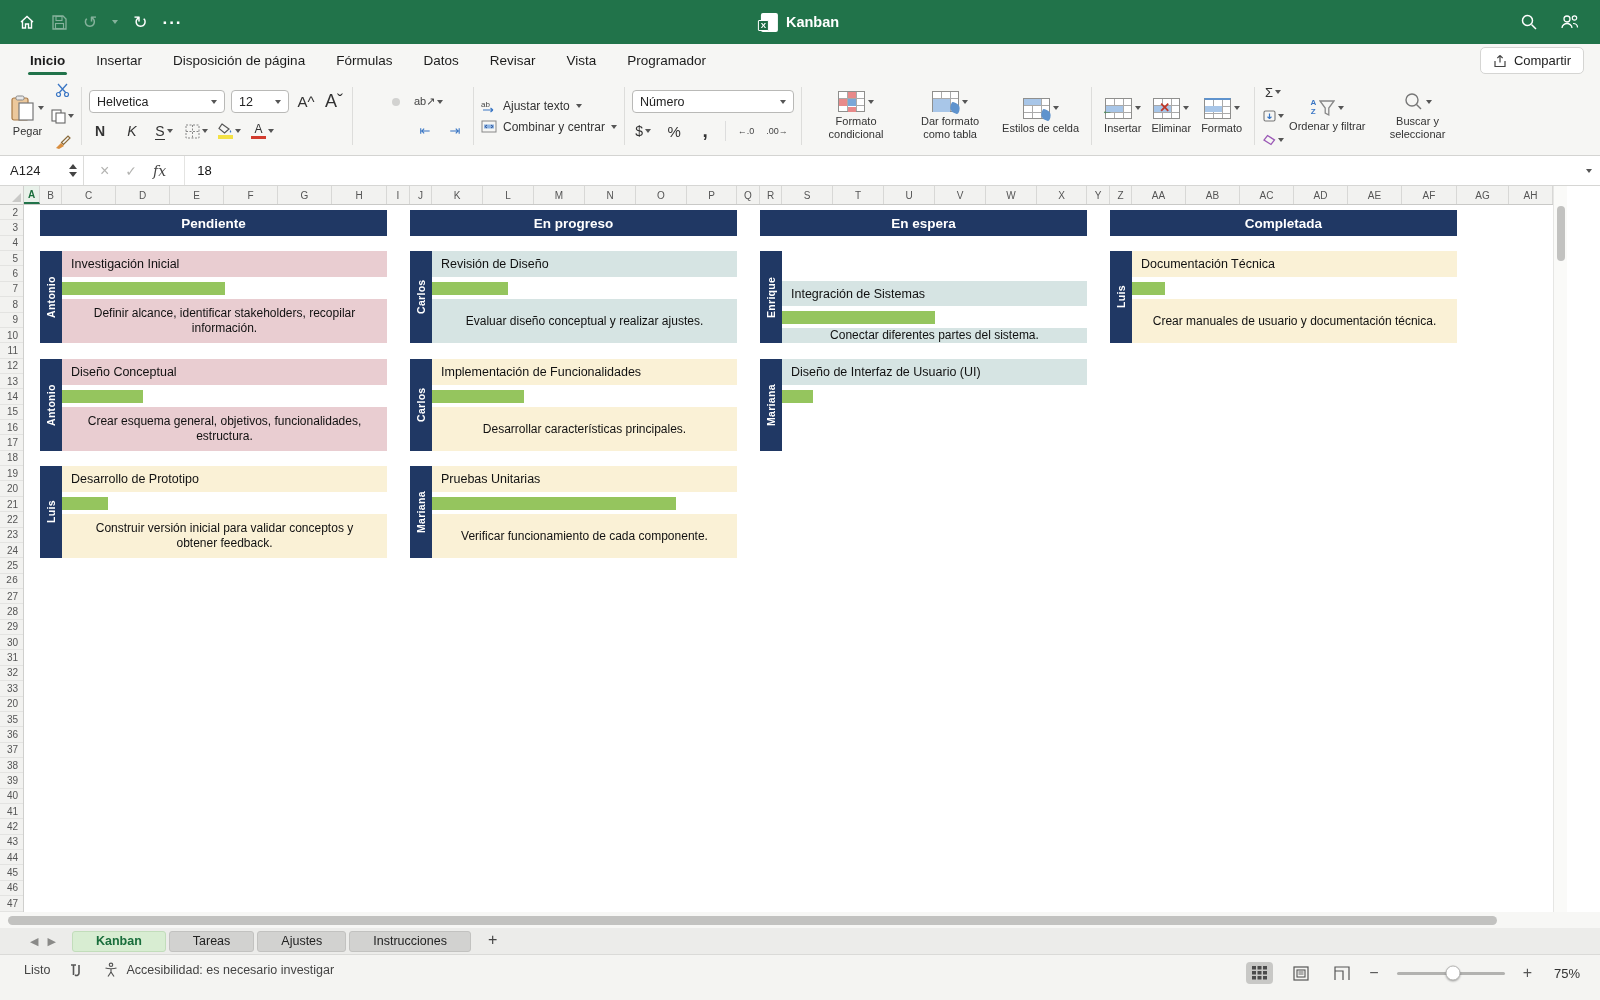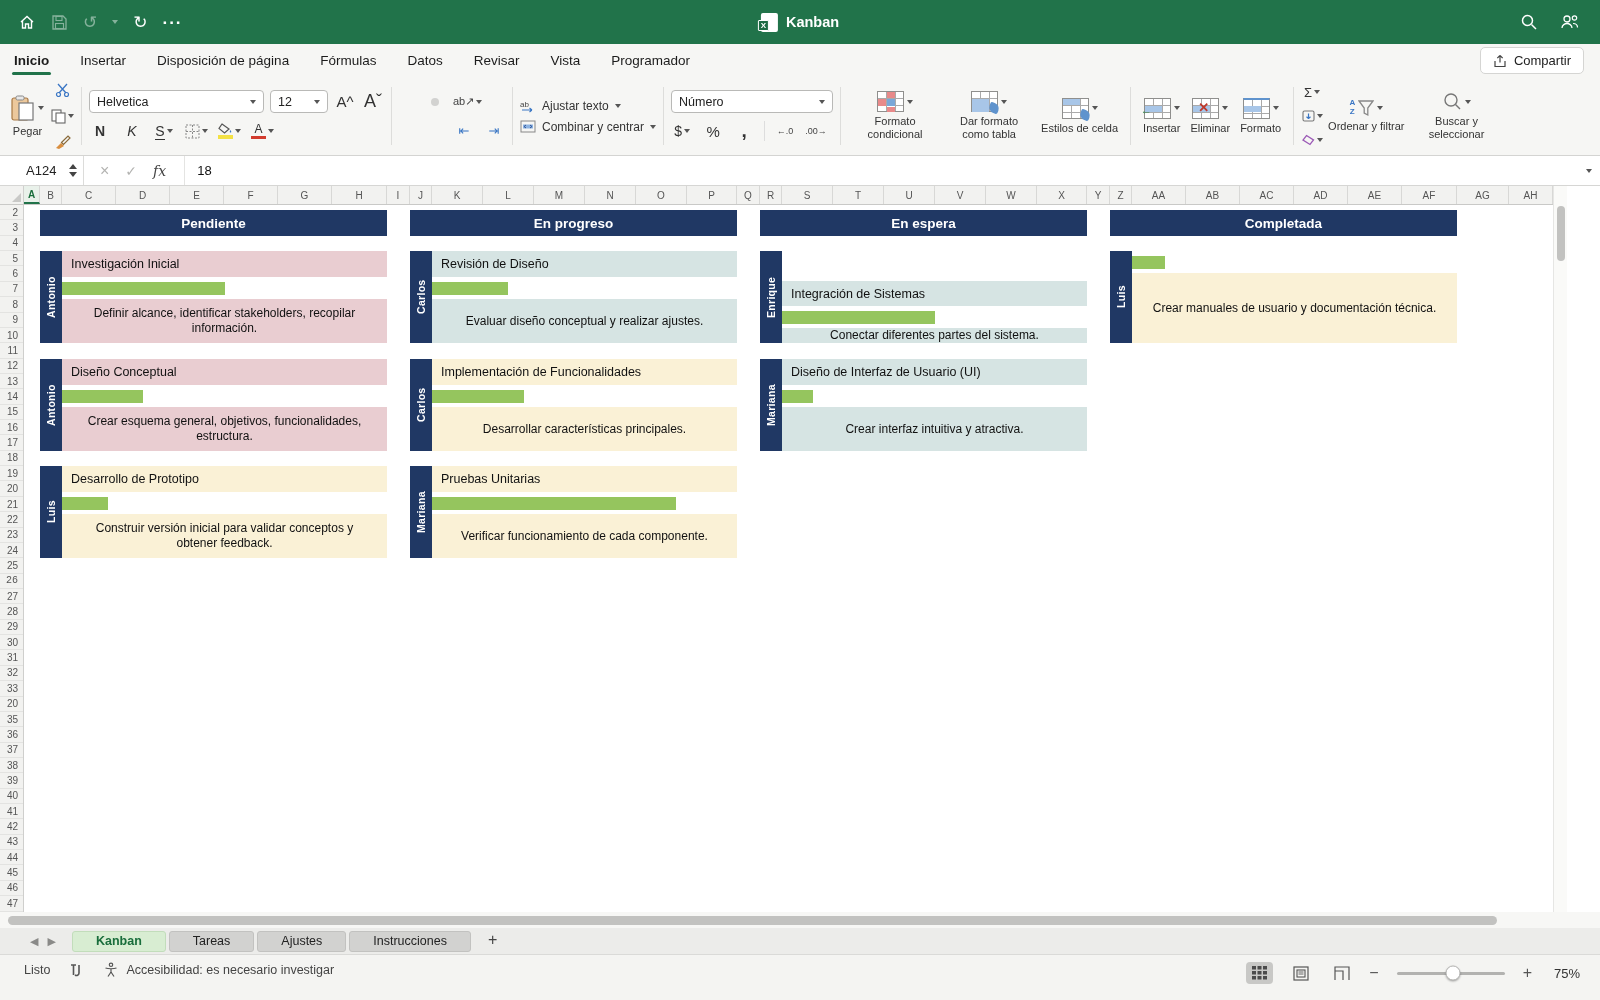--- a/index.html
+++ b/index.html
@@ -11,21 +11,21 @@
   .titlebar{top:0;left:0;width:1600px;height:44px;background:#21734a;display:flex;align-items:center;color:#fff}
   .tb-left{display:flex;align-items:center;gap:15px;margin-left:18px}
   .tb-glyph{font-size:17px;line-height:1;color:#fff}
   .dim{opacity:.45}
   .tb-center{position:absolute;left:50%;transform:translateX(-50%);display:flex;align-items:center;gap:8px;font-weight:bold;font-size:14.5px}
   .tb-right{margin-left:auto;margin-right:20px;display:flex;align-items:center;gap:22px}
   .docicon{width:17px;height:19px;background:#fff;border-radius:2px;position:relative}
   .docicon span{position:absolute;left:-3px;bottom:1px;width:11px;height:11px;background:#1d6b44;border:1px solid #fff;border-radius:1px;color:#fff;font-size:8px;font-weight:bold;display:flex;align-items:center;justify-content:center}
 
   
-  .menubar{top:44px;left:0;width:1600px;height:33px;background:#f6f6f4;display:flex;align-items:center;padding-left:12px}
+  .menubar{top:44px;left:0;width:1600px;height:33px;background:#f6f6f4;display:flex;align-items:center;padding-left:28px}
   .mtab{font-size:13.5px;color:#1c1c1c;margin-right:27px;position:relative;padding:7px 2px;cursor:default;white-space:nowrap}
   .mtab.active{font-weight:bold}
   .mtab.active::after{content:"";position:absolute;left:0;right:0;bottom:0;height:3px;background:#21734a;border-radius:2px}
   .share-btn{margin-left:auto;margin-right:16px;background:#fff;border:1px solid #d5d5d3;border-radius:5px;padding:5px 12px;font-size:13px;color:#222;display:flex;align-items:center;gap:7px}
 
   
   .ribbon{top:77px;left:0;width:1600px;height:79px;background:#f6f6f4;border-bottom:1px solid #d4d4d2;display:flex;align-items:center;padding:0 6px}
   .rdiv{width:1px;height:58px;background:#dddddb;margin:0 7px;flex:none}
   .rcol{display:flex;flex-direction:column;justify-content:center;gap:7px}
   .rrow{display:flex;align-items:center;gap:6px}
@@ -41,21 +41,21 @@
   .ualine{border-bottom:1.5px solid #333}
   .cbar-red{display:block;width:15px;height:3.5px;background:#d23b2e;margin-top:1px}
   .cbar-yellow{display:block;width:15px;height:3.5px;background:#f3e145;margin-top:1px}
   .tbl-icon{width:27px;height:21px;border:1px solid #8f8f8d;background:#fff;position:relative;background-image:repeating-linear-gradient(to right,transparent 0 8px,#aaa 8px 9px),repeating-linear-gradient(to bottom,transparent 0 6px,#aaa 6px 7px)}
   .cell{position:absolute}
   .tiny{font-size:9px;color:#444;line-height:1}
   .lbl2{max-width:84px}
 
   
   .formulabar{top:156px;left:0;width:1600px;height:30px;background:#fff;border-bottom:1px solid #d6d6d4;display:flex;align-items:center}
-  .namebox{width:84px;height:100%;border-right:1px solid #dcdcda;display:flex;align-items:center;padding-left:26px;font-size:13px;color:#222;gap:6px}
+  .namebox{width:84px;height:100%;border-right:1px solid #dcdcda;display:flex;align-items:center;padding-left:10px;font-size:13px;color:#222;gap:6px}
   .stepper{display:flex;flex-direction:column;gap:3px;margin-left:auto;margin-right:6px}
   .tri-up{width:0;height:0;border-left:4px solid transparent;border-right:4px solid transparent;border-bottom:5px solid #444}
   .tri-dn{width:0;height:0;border-left:4px solid transparent;border-right:4px solid transparent;border-top:5px solid #444}
   .fb-icons{display:flex;align-items:center;gap:16px;margin-left:16px;color:#b3b3b1;font-size:14px}
   .fx{font-family:"DejaVu Serif",serif;font-style:italic;font-size:14px;color:#444}
   .fb-val{margin-left:18px;font-size:13px;color:#111;border-left:1px solid #e4e4e2;padding-left:12px;height:100%;display:flex;align-items:center}
   .fb-collapse{margin-left:auto;margin-right:8px}
 
   
   .corner{top:186px;left:0;width:24px;height:19px;background:#f2f2f0;border-right:1px solid #cfcfcd;border-bottom:1px solid #c9c9c7}
@@ -194,21 +194,21 @@
             <path d="M1 13 L6 8 L9 11 L4 14 Z" fill="#d98e3f"></path>
             <path d="M6.5 7.5 L13 1 L15 3 L8.5 9.5 Z" fill="none" stroke="#8a6a3a" stroke-width="1.2"></path>
           </svg>
       </span>
     </div>
   </div>
   <div class="rdiv"></div>
 
   <div class="rcol">
     <div class="rrow">
-      <span class="combo" style="width:175px">
+      <span class="combo" style="width:136px">
           <span class="grow">Helvetica</span>
           <span class="chev"></span>
         </span>
       <span class="combo" style="width:58px">
           <span class="grow">12</span>
           <span class="chev"></span>
         </span>
       <span class="sbtn" style="font-size:15px">A^</span>
       <span class="sbtn" style="font-size:18px">Aˇ</span>
     </div>
@@ -594,27 +594,27 @@
         <div class="cdesc" style="background: rgb(214, 228, 227);">Conectar diferentes partes del sistema.</div>
       </div>
     </div>
     <div class="card" style="left: 736px; top: 154px; width: 327px; height: 92px;">
       <div class="strip" style="background: rgb(32, 56, 100);">Mariana</div>
       <div class="cbody">
         <div class="ctitle" style="background: rgb(214, 228, 227);">Diseño de Interfaz de Usuario (UI)</div>
         <div class="cprog">
           <div class="cbar" style="width: 10%; background: rgb(149, 197, 94);"></div>
         </div>
-        <div class="cdesc" style="background: rgb(214, 228, 227);">Crear interfaz intuitiva y atractiva.</div>
       </div>
     </div>
     <div class="band" style="left: 1086px; top: 5px; width: 347px; height: 26px; background: rgb(32, 56, 100);">Completada</div>
     <div class="card" style="left: 1086px; top: 46px; width: 347px; height: 92px;">
       <div class="strip" style="background: rgb(32, 56, 100);">Luis</div>
       <div class="cbody">
+        <div class="ctitle" style="background: rgb(250, 241, 214);">Documentación Técnica</div>
         <div class="cprog">
           <div class="cbar" style="width: 10%; background: rgb(149, 197, 94);"></div>
         </div>
         <div class="cdesc" style="background: rgb(250, 241, 214);">Crear manuales de usuario y documentación técnica.</div>
       </div>
     </div>
   </div>
 <div class="abs vscroll">
     <div class="vthumb"></div>
   </div>

